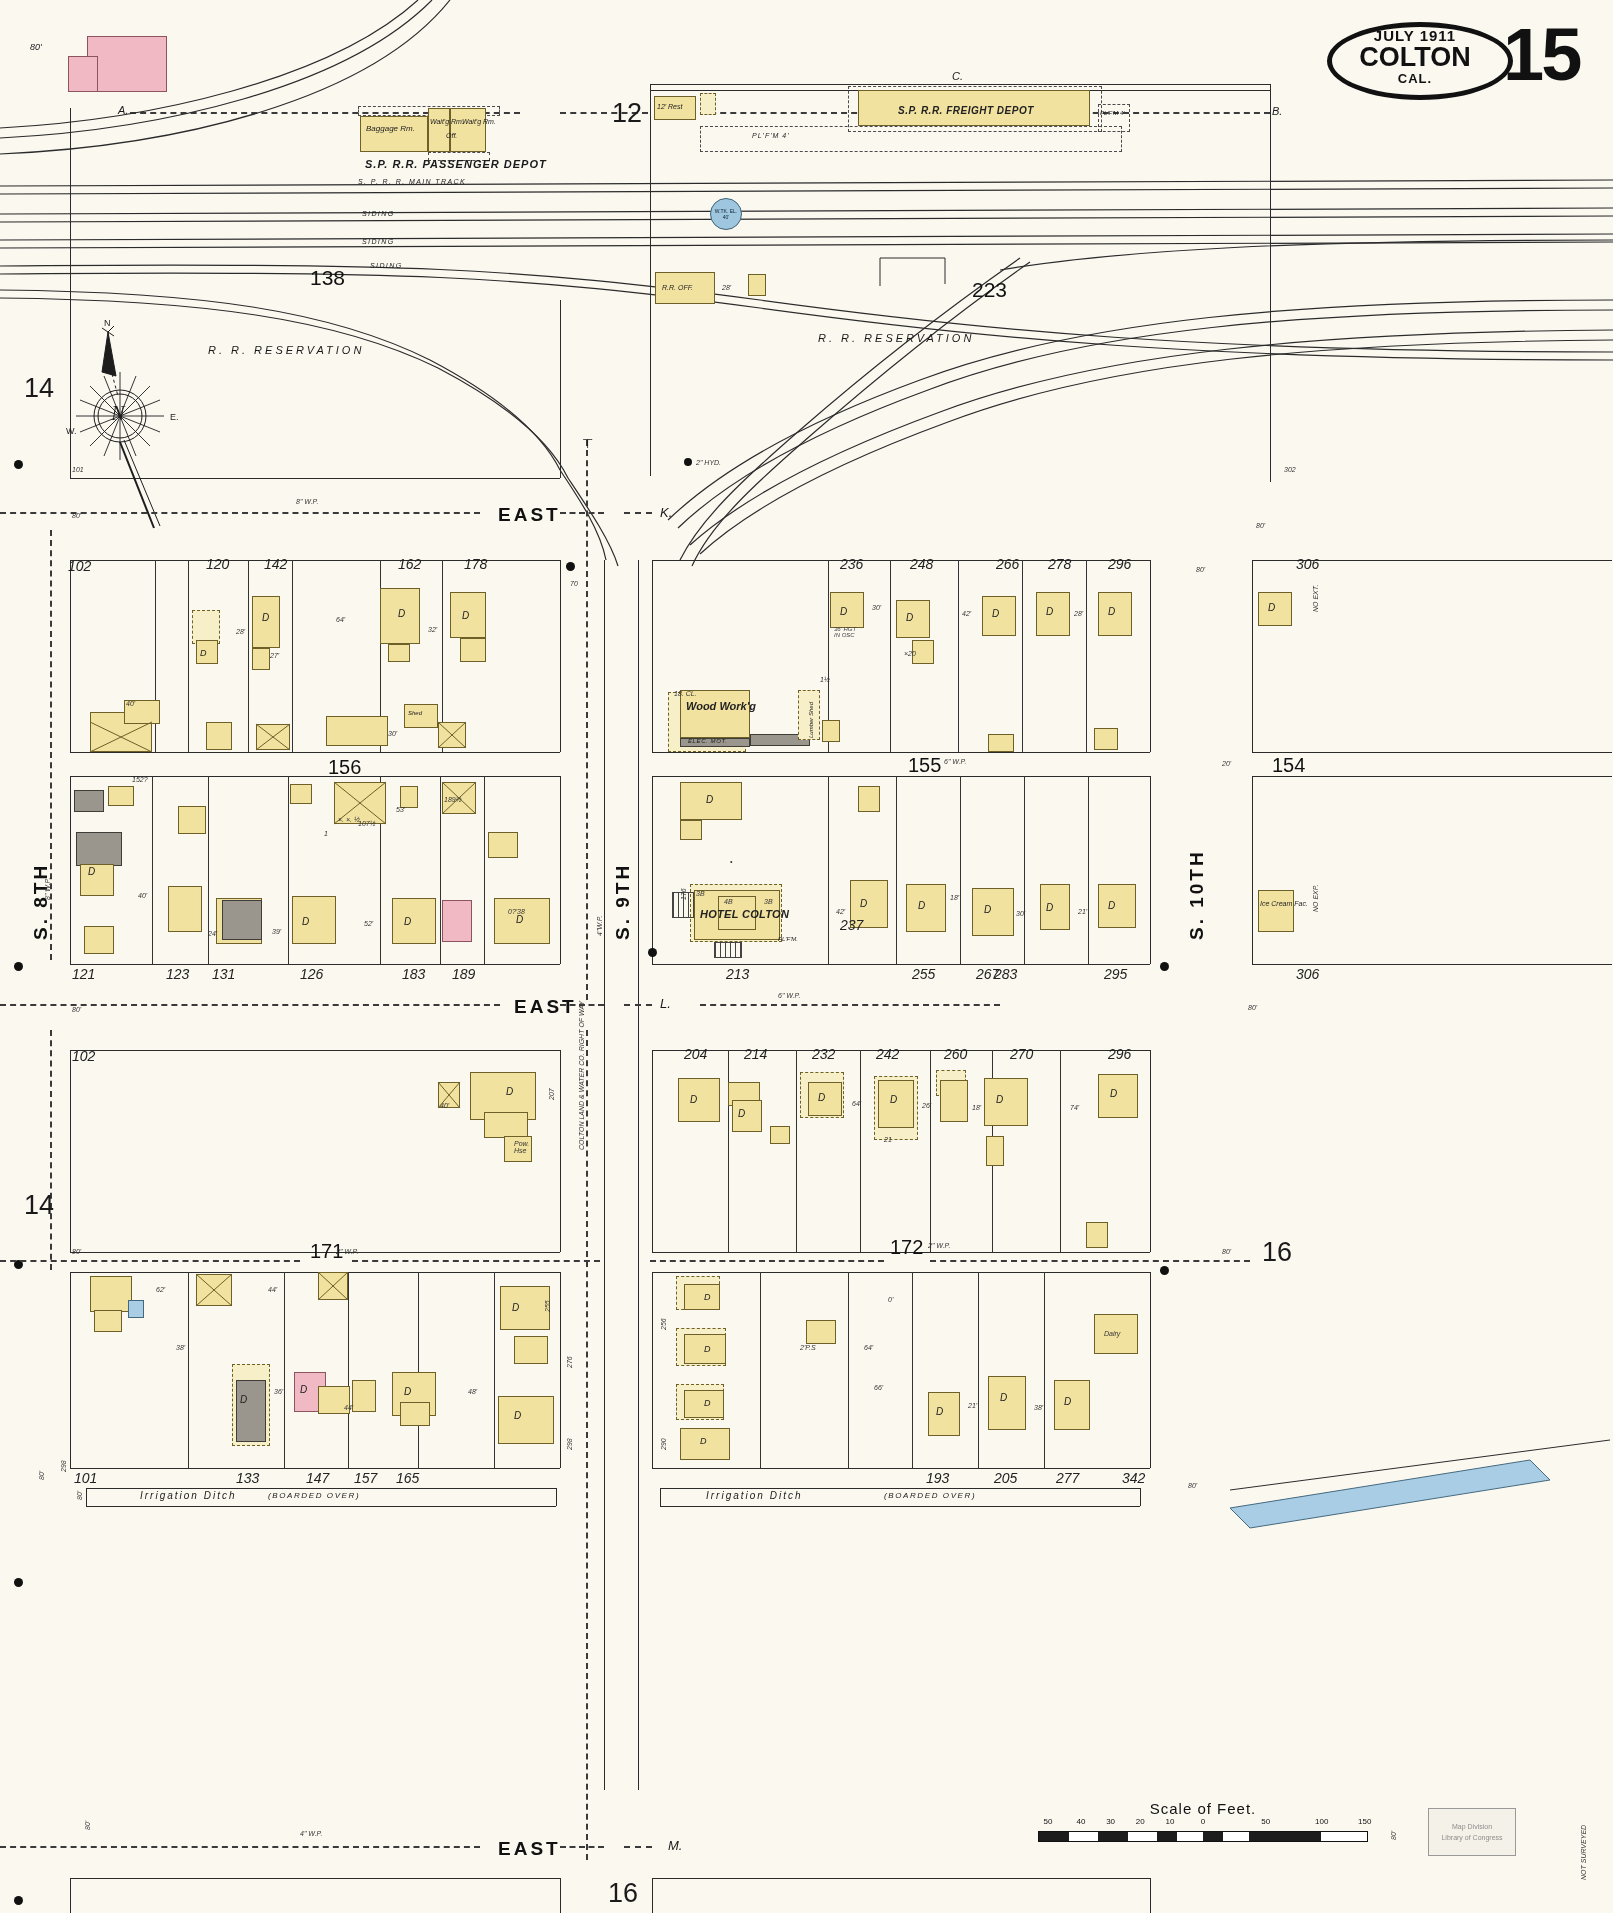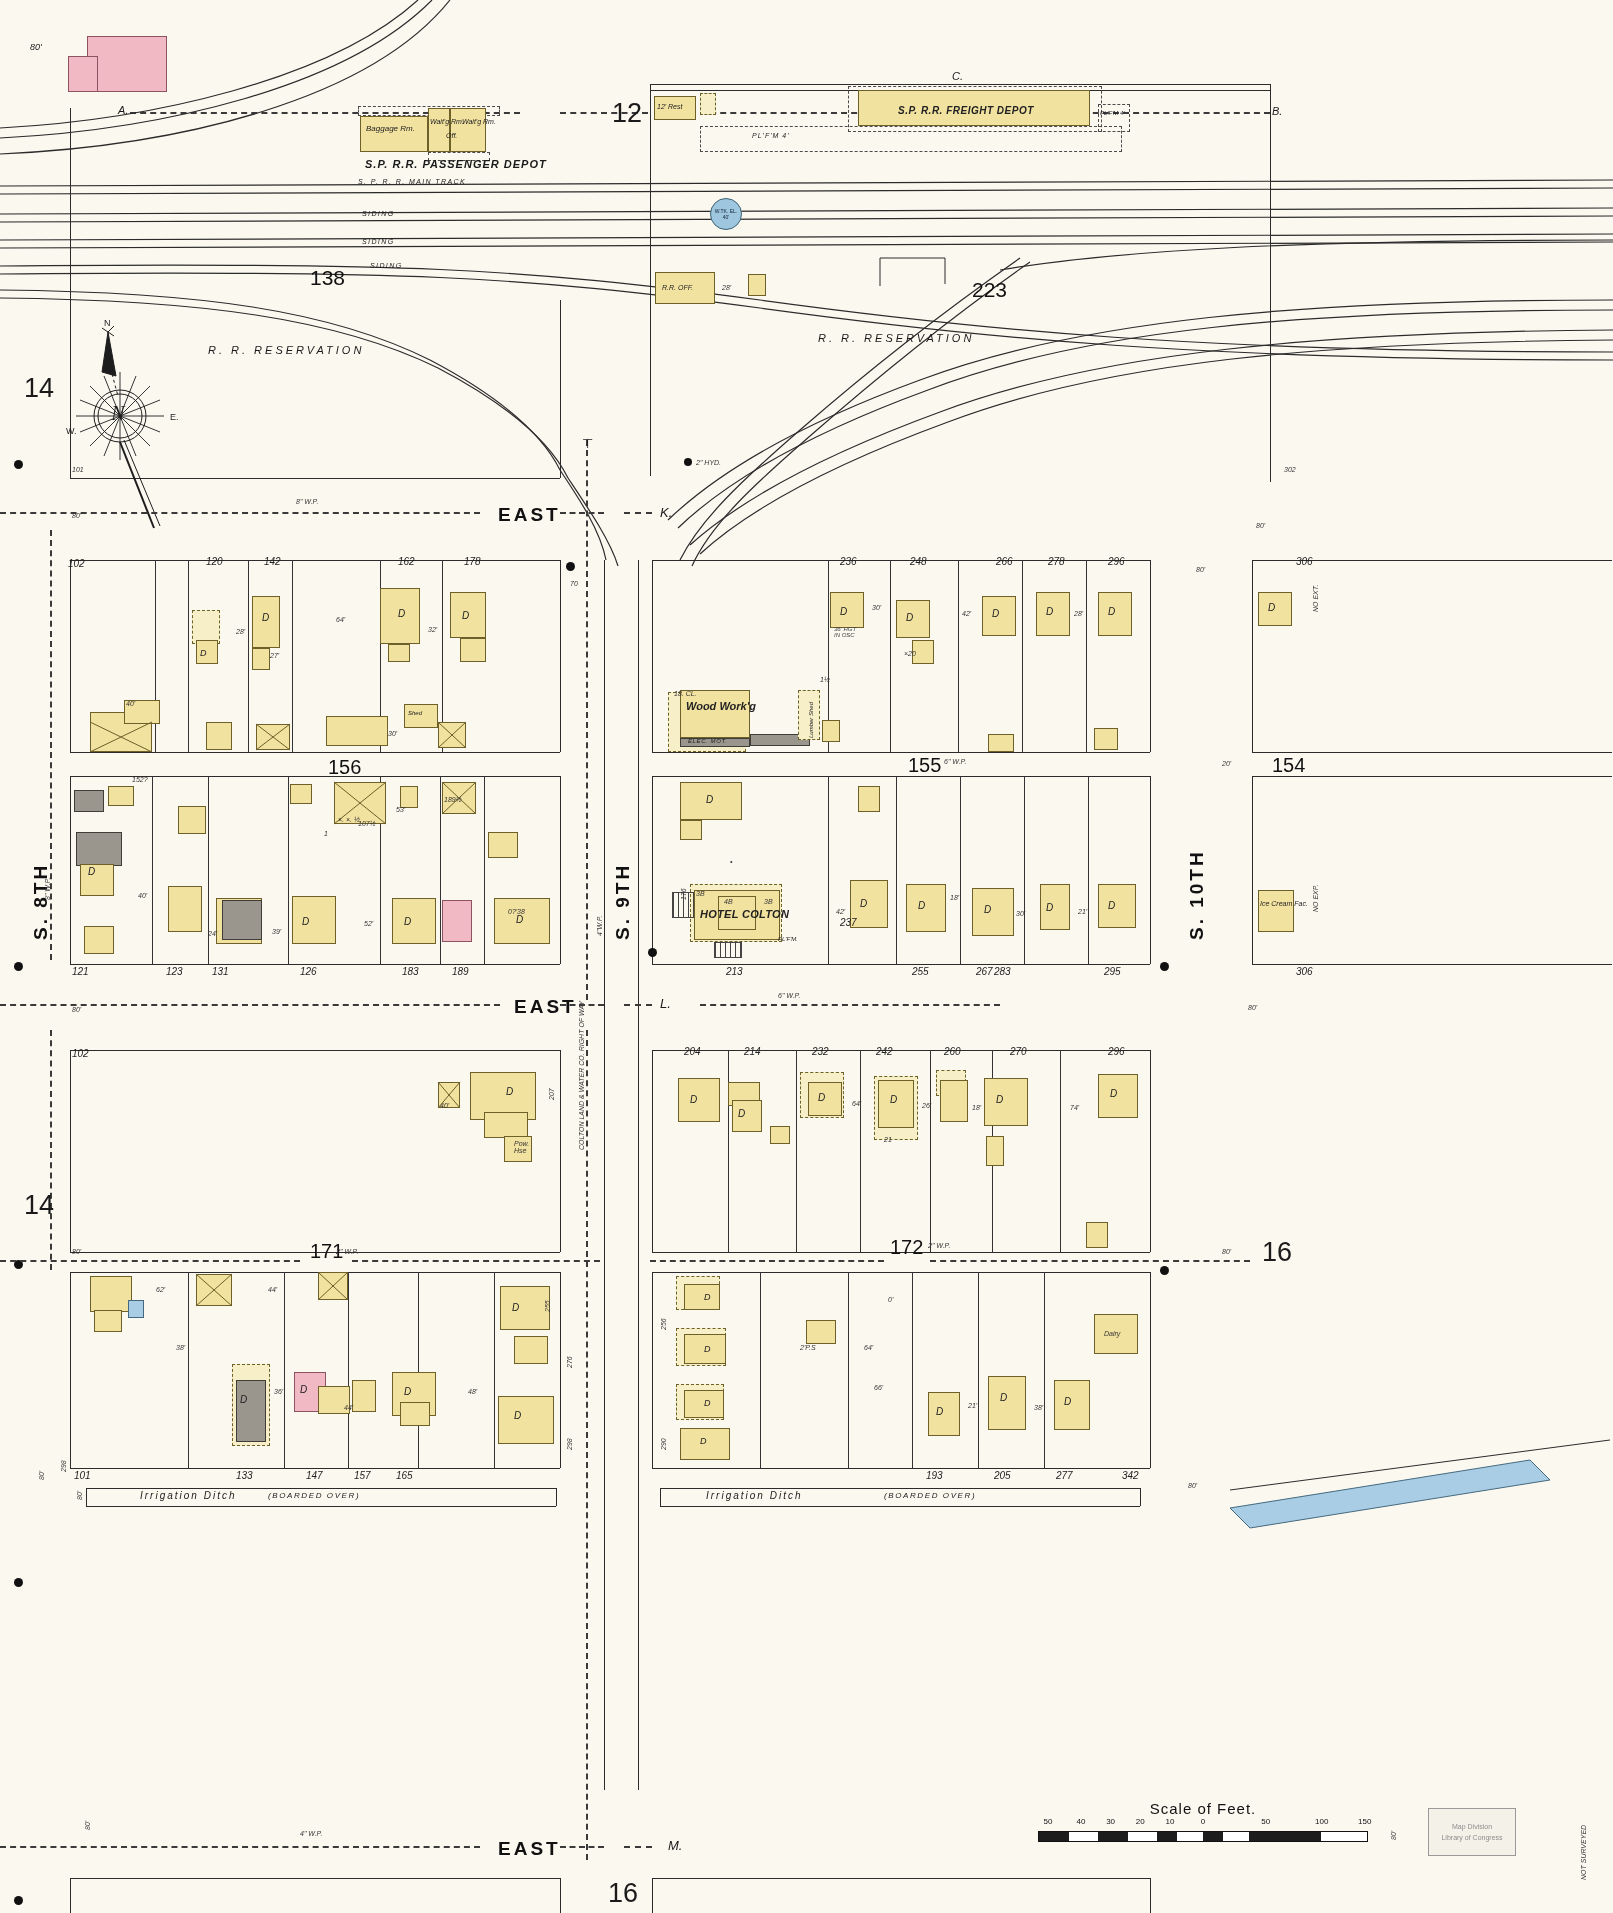--- a/index.html
+++ b/index.html
@@ -9,21 +9,21 @@
     background:#fbf8f0;overflow:hidden;
   }
   
   .abs{position:absolute;}
   .txt{position:absolute;white-space:nowrap;color:#1a1a1a;font-family:"Liberation Sans",sans-serif;}
   .map-label{font-style:italic;letter-spacing:1px;}
   .blocknum{font-family:"Liberation Sans",sans-serif;font-weight:400;color:#111;}
   .street-name{font-weight:700;letter-spacing:3px;font-size:19px;color:#111;}
   .tiny{font-size:7px;color:#333;font-style:italic;}
   .tiny2{font-size:6px;color:#444;font-style:italic;}
-  .addr{font-size:10px;font-style:italic;color:#222;}
+  .addr{font-size:14px;font-style:italic;color:#222;}
   
   .bldg{position:absolute;background:#f2e2a0;border:1.1px solid #6d6028;box-sizing:border-box;}
   .bldg.pink{background:#f0b9c4;border-color:#8d5360;}
   .bldg.grey{background:#9a968d;border-color:#3f3d38;}
   .bldg.blue{background:#a8cde4;border-color:#44697f;}
   .bldg.dash{border-style:dashed;background:#f7efc8;}
   .bldg.nofill{background:transparent;}
   .lbl{position:absolute;font-style:italic;color:#222;pointer-events:none;}
   
   .hline{position:absolute;height:0;border-top:1.1px solid #2b2b2b;}
@@ -65,20 +65,29 @@
   .platform{position:absolute;border:1.6px dashed #4a4a4a;background:transparent;}
   .xmark{position:absolute;}
   .rot90{transform:rotate(-90deg);transform-origin:left top;}
   svg{display:block;overflow:visible;}
 </style>
 </head>
 <body>
 
 <div id="sheet">
 
+  <div id="titleblock">
+    <div class="oval"></div>
+    <div class="oval-in">
+      <div class="t-date">JULY 1911</div>
+      <div class="t-city">COLTON</div>
+      <div class="t-state">CAL.</div>
+    </div>
+    <div class="pagenum">15</div>
+  </div>
 
   <div class="hline" style="left:650px;top:84px;width:620px;"></div>
   <div class="hline" style="left:650px;top:90px;width:620px;"></div>
   <div class="txt" style="left:952px;top:70px;font-size:11px;font-style:italic;">C.</div>
   <div class="dashline" style="left:130px;top:112px;width:390px;"></div>
   <div class="dashline" style="left:560px;top:112px;width:88px;"></div>
   <div class="dashline" style="left:690px;top:112px;width:580px;"></div>
   <div class="txt" style="left:118px;top:104px;font-size:11px;font-style:italic;">A.</div>
   <div class="txt" style="left:1272px;top:105px;font-size:11px;font-style:italic;">B.</div>
 

